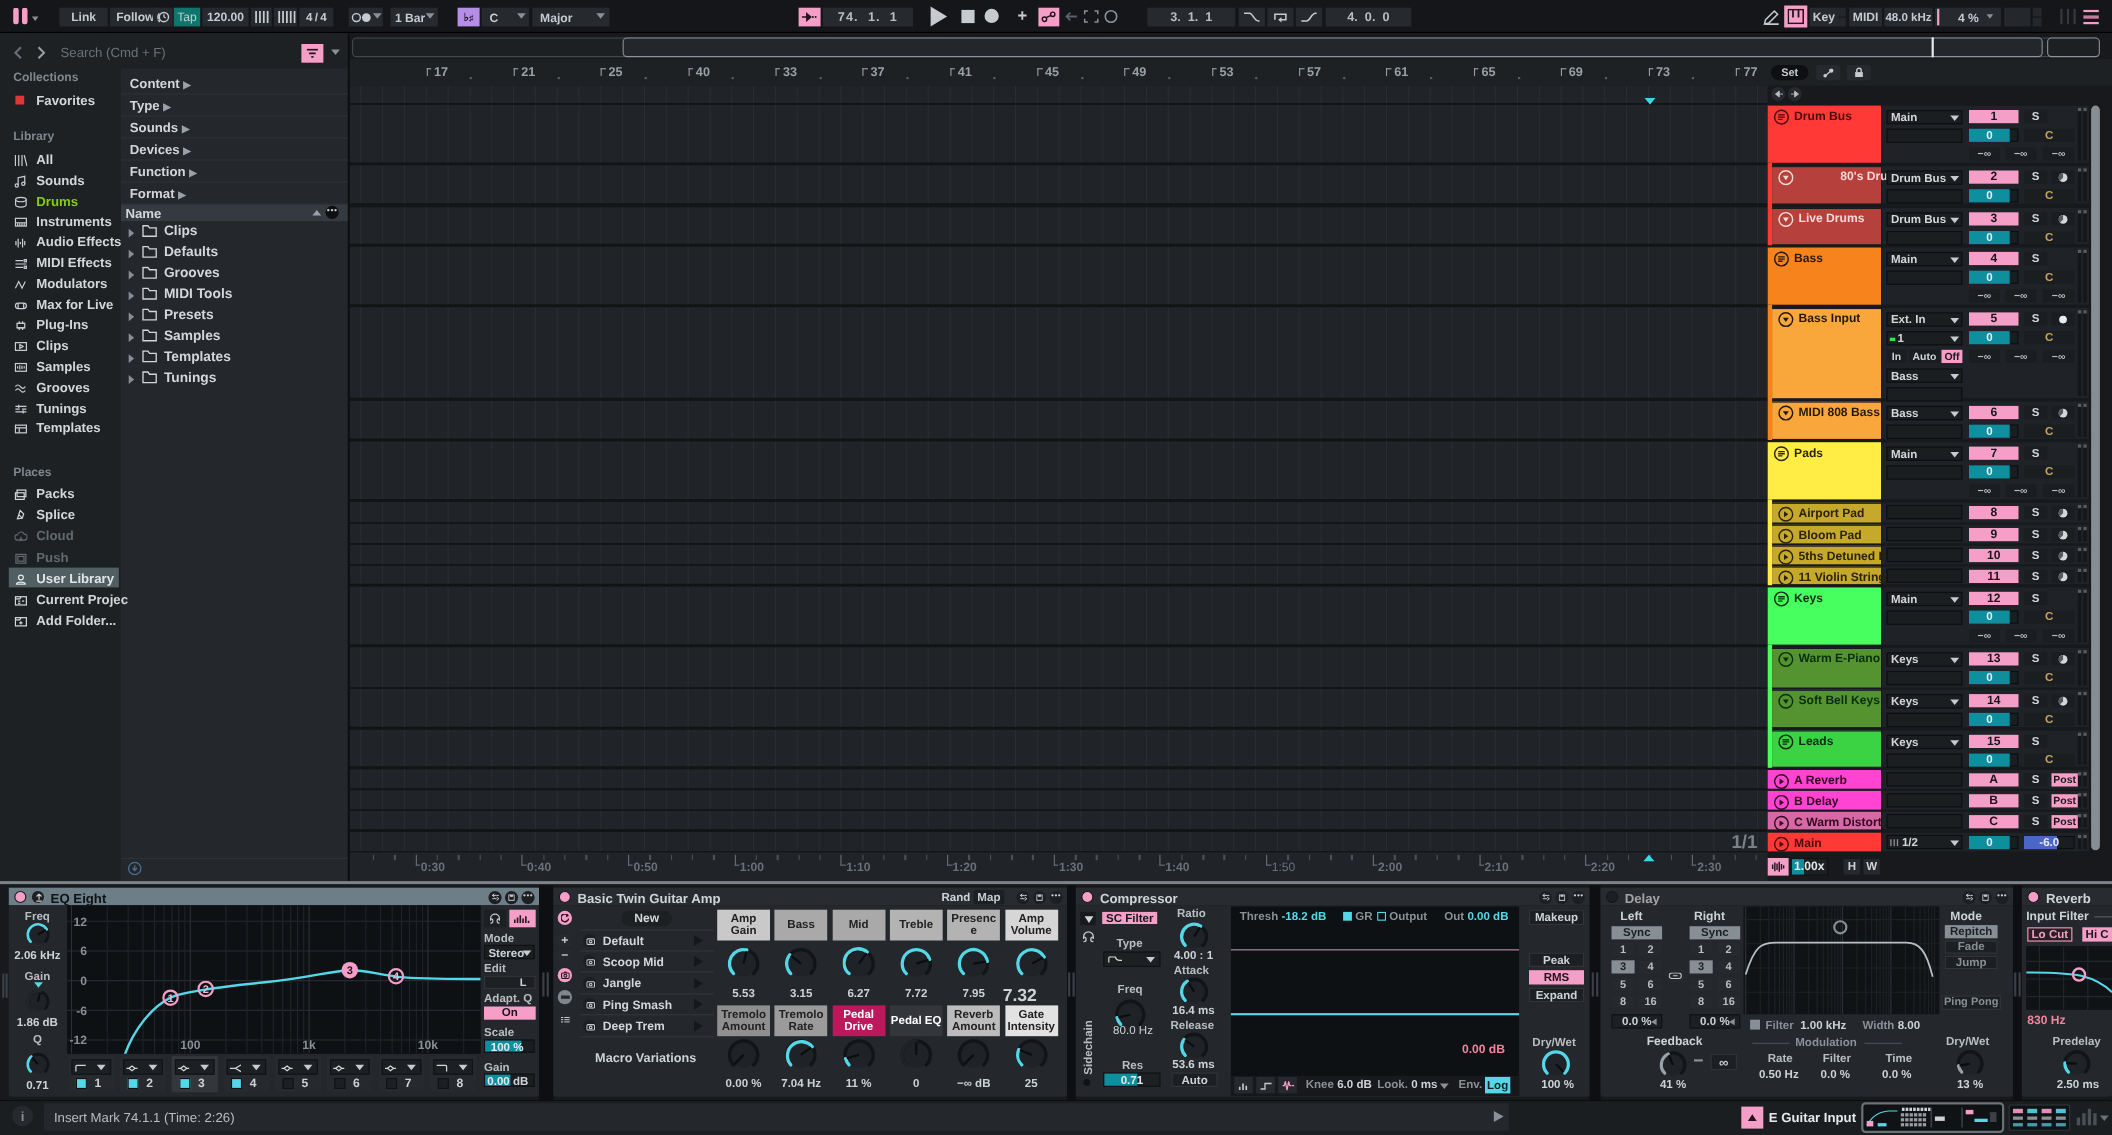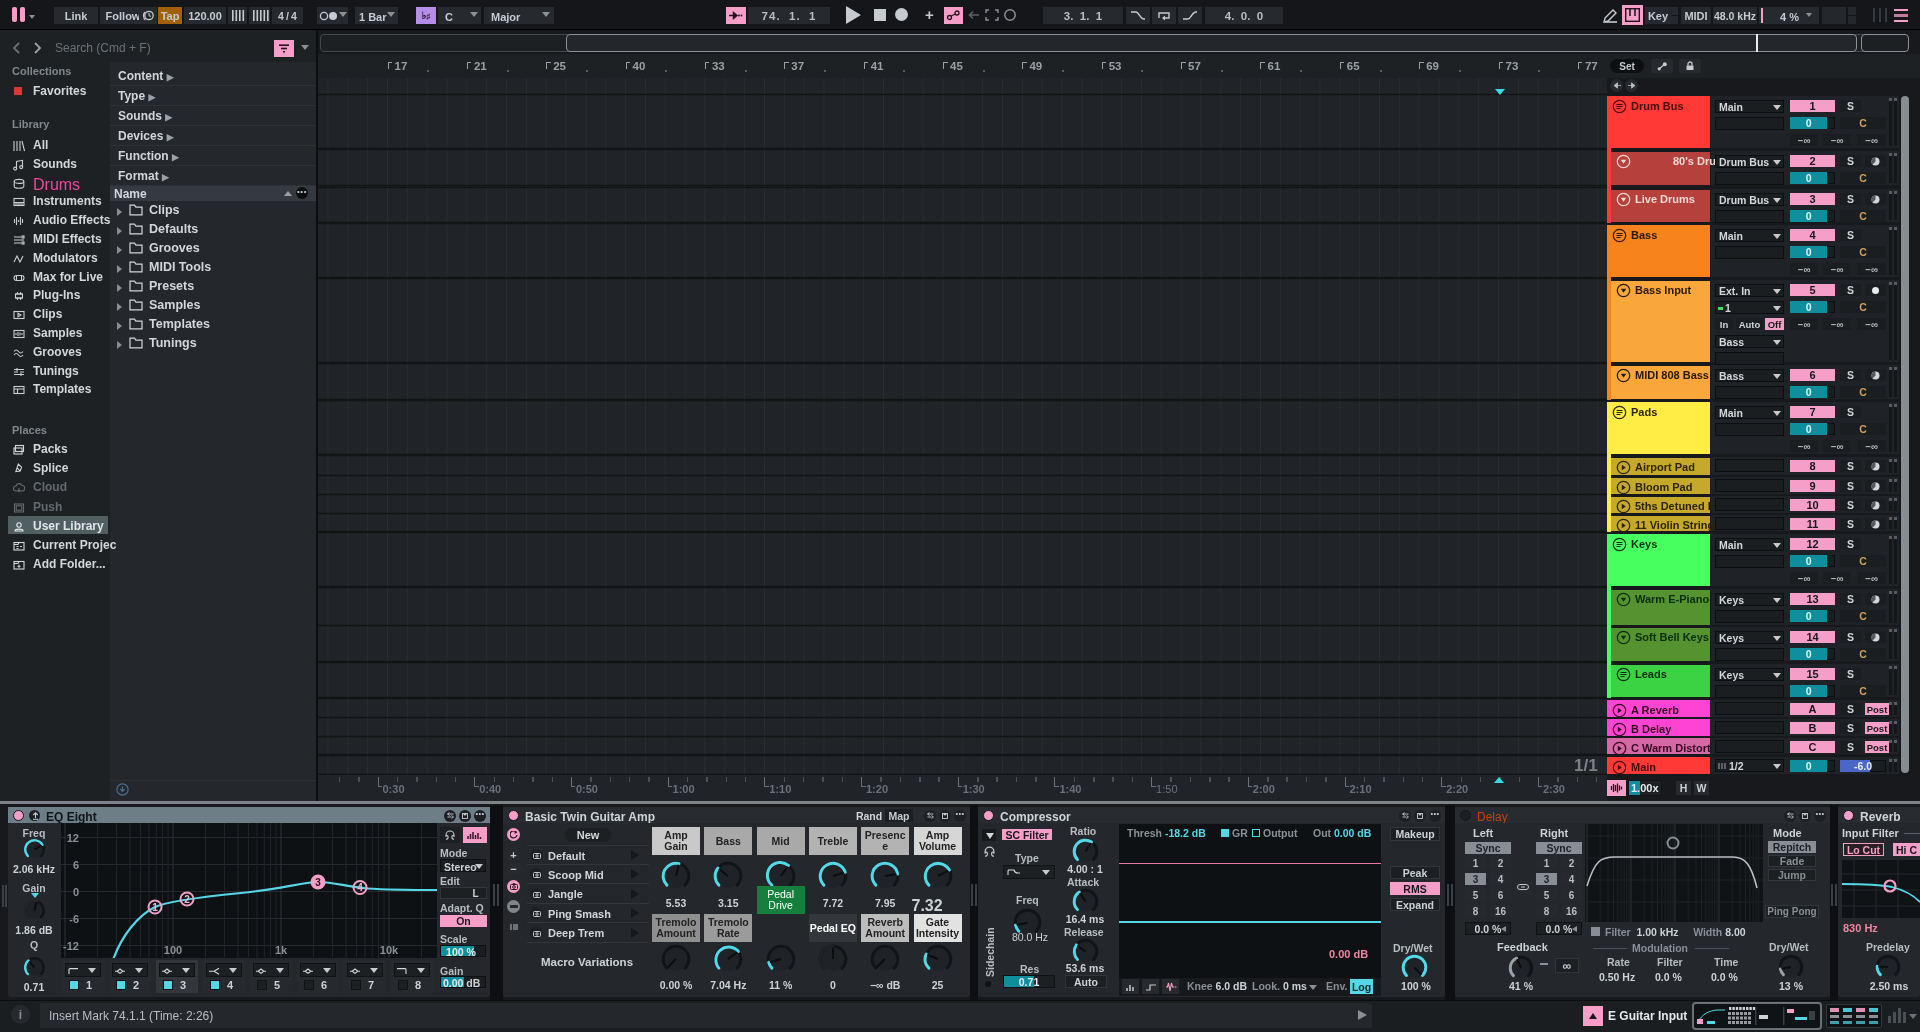--- a/index.html
+++ b/index.html
@@ -20,21 +20,21 @@
     <span>Follow</span>
   </div>
 <div class="ab" style="left:139px;top:7px;width:18px;height:17px;background:#262a2f"></div>
 <svg class="ab" style="left:141px;top:9px" width="15" height="13" viewBox="0 0 15 13">
     <circle cx="8" cy="6.5" r="4.2" fill="none" stroke="#c6cbd0" stroke-width="1.3"></circle>
     <line x1="8" y1="6.5" x2="8" y2="4" stroke="#c6cbd0" stroke-width="1.1"></line>
     <line x1="8" y1="6.5" x2="9.8" y2="7.4" stroke="#c6cbd0" stroke-width="1.1"></line>
     <path d="M3.8 3.2 A5.3 5.3 0 0 0 3 8.8" fill="none" stroke="#c6cbd0" stroke-width="1.2"></path>
     <path d="M2 9.8 l2.4 -1.2 0 2.8 z" fill="#c6cbd0"></path>
   </svg>
-<div class="ab fx" style="left:158px;top:7px;width:24px;height:17px;background:#a16207;color:#c6cbd0;font-size:11px;font-weight:bold">
+<div class="ab fx" style="left:158px;top:7px;width:24px;height:17px;background:#0f766e;color:#c6cbd0;font-size:11px;font-weight:normal">
     <span>Tap</span>
   </div>
 <div class="ab fx" style="left:184px;top:7px;width:42px;height:17px;background:#262a2f;color:#c6cbd0;font-size:11px;font-weight:bold">
     <span>120.00</span>
   </div>
 <div class="ab" style="left:228px;top:7px;width:19px;height:17px;background:#262a2f"></div>
 <div class="ab" style="left:249px;top:7px;width:21px;height:17px;background:#262a2f"></div>
 <svg class="ab" style="left:231px;top:10px" width="14" height="11" viewBox="0 0 14 11">
     <rect x="1" y="0" width="1.6" height="11" fill="#c6cbd0"></rect>
     <rect x="4.5" y="0" width="1.6" height="11" fill="#c6cbd0"></rect>
@@ -176,21 +176,21 @@
 <svg class="ab" style="left:13px;top:158.8px" width="12" height="12" viewBox="0 0 12 12" stroke="#c9ced2" stroke-width="1.1" fill="none">
     <path d="M3.5 9.5 V2.5 l6-1.2 V8"></path>
     <circle cx="2.2" cy="9.6" r="1.5"></circle>
     <circle cx="8.2" cy="8.1" r="1.5"></circle>
   </svg>
 <div class="ab" style="left:33px;top:156.8px;font-size:12px;font-weight:bold;color:#d3d7da">Sounds</div>
 <svg class="ab" style="left:13px;top:177.60000000000002px" width="12" height="12" viewBox="0 0 12 12" stroke="#c9ced2" stroke-width="1.1" fill="none">
     <ellipse cx="6" cy="3.4" rx="4.8" ry="2"></ellipse>
     <path d="M1.2 3.4 V8.2 c0 1.1 2.1 2 4.8 2 s4.8 -.9 4.8 -2 V3.4"></path>
   </svg>
-<div class="ab" style="left:33px;top:175.60000000000002px;font-size:16px;font-weight:normal;color:#ec4899">Drums</div>
+<div class="ab" style="left:33px;top:175.60000000000002px;font-size:12px;font-weight:bold;color:#84cc16">Drums</div>
 <svg class="ab" style="left:13px;top:196.40000000000003px" width="12" height="12" viewBox="0 0 12 12" stroke="#c9ced2" stroke-width="1.1" fill="none">
     <rect x="1" y="2.5" width="10" height="7"></rect>
     <path d="M3 6.5 v3 M5 6.5 v3 M7 6.5 v3 M9 6.5 v3 M1 6.5 h10"></path>
   </svg>
 <div class="ab" style="left:33px;top:194.40000000000003px;font-size:12px;font-weight:bold;color:#d3d7da">Instruments</div>
 <svg class="ab" style="left:13px;top:215.20000000000005px" width="12" height="12" viewBox="0 0 12 12" stroke="#c9ced2" stroke-width="1.1" fill="none">
     <path d="M1.5 4 v4 M3.5 2 v8 M5.5 5 v2 M7.5 2 v8 M9.5 4 v4"></path>
   </svg>
 <div class="ab" style="left:33px;top:213.20000000000005px;font-size:12px;font-weight:bold;color:#d3d7da">Audio Effects</div>
 <svg class="ab" style="left:13px;top:234.00000000000006px" width="12" height="12" viewBox="0 0 12 12" stroke="#c9ced2" stroke-width="1.1" fill="none">
@@ -1573,21 +1573,21 @@
 <div class="ab fx" style="left:704.3px;top:914px;width:48px;height:28px;background:#9b9b9b;color:#222;font-size:10.5px;font-weight:bold;text-align:center;line-height:11px">
     <span>Tremolo<br>Rate</span>
   </div>
 <svg class="ab" style="left:713.3px;top:944px" width="30" height="30" viewBox="0 0 30 30">
     <circle cx="15.0" cy="15.0" r="11.8" fill="#1f2327"></circle>
     <path d="M5.9 24.1 A12.8 12.8 0 1 1 24.1 24.1" stroke="#121417" stroke-width="3" fill="none" stroke-linecap="round"></path>
     <path d="M5.9 24.1 A12.8 12.8 0 1 1 25.4 7.5" stroke="#54d8e8" stroke-width="3" fill="none" stroke-linecap="round"></path>
     <line x1="15.0" y1="15.0" x2="24.4" y2="8.2" stroke="#0b0d0f" stroke-width="2"></line>
   </svg>
 <div class="ab" style="left:702.3px;top:979px;width:52px;text-align:center;font-size:10.5px;font-weight:bold;color:#cdd2d6">7.04 Hz</div>
-<div class="ab fx" style="left:756.6px;top:886px;width:48px;height:28px;background:#15803d;color:#fff;font-size:10.5px;font-weight:normal;text-align:center;line-height:11px">
+<div class="ab fx" style="left:756.6px;top:914px;width:48px;height:28px;background:#be185d;color:#fff;font-size:10.5px;font-weight:bold;text-align:center;line-height:11px">
     <span>Pedal<br>Drive</span>
   </div>
 <svg class="ab" style="left:765.6px;top:944px" width="30" height="30" viewBox="0 0 30 30">
     <circle cx="15.0" cy="15.0" r="11.8" fill="#1f2327"></circle>
     <path d="M5.9 24.1 A12.8 12.8 0 1 1 24.1 24.1" stroke="#121417" stroke-width="3" fill="none" stroke-linecap="round"></path>
     <path d="M5.9 24.1 A12.8 12.8 0 0 1 2.7 18.4" stroke="#54d8e8" stroke-width="3" fill="none" stroke-linecap="round"></path>
     <line x1="15.0" y1="15.0" x2="3.8" y2="18.1" stroke="#0b0d0f" stroke-width="2"></line>
   </svg>
 <div class="ab" style="left:754.6px;top:979px;width:52px;text-align:center;font-size:10.5px;font-weight:bold;color:#cdd2d6">11 %</div>
 <div class="ab fx" style="left:808.9px;top:914px;width:48px;height:28px;background:#33373b;color:#fff;font-size:10.5px;font-weight:bold;text-align:center;line-height:11px">
@@ -1734,21 +1734,21 @@
 <div class="ab" style="left:1393px;top:942px;font-size:10.5px;font-weight:bold;color:#b9bec3">Dry/Wet</div>
 <svg class="ab" style="left:1401px;top:954px" width="27" height="27" viewBox="0 0 27 27">
     <circle cx="13.5" cy="13.5" r="10.3" fill="#1f2327"></circle>
     <path d="M5.5 21.5 A11.3 11.3 0 1 1 21.5 21.5" stroke="#121417" stroke-width="3" fill="none" stroke-linecap="round"></path>
     <path d="M5.5 21.5 A11.3 11.3 0 1 1 21.5 21.5" stroke="#54d8e8" stroke-width="3" fill="none" stroke-linecap="round"></path>
     <line x1="13.5" y1="13.5" x2="20.6" y2="20.6" stroke="#0b0d0f" stroke-width="2"></line>
   </svg>
 <div class="ab" style="left:1388px;top:980px;width:56px;text-align:center;font-size:10.5px;font-weight:bold;color:#cdd2d6">100 %</div>
 <div class="ab" style="left:1455px;top:807px;width:375px;height:16px;background:#282c31"></div>
 <div class="ab" style="left:1460px;top:809.5px;width:11px;height:11px;border-radius:50%;background:#1d2023;border:1px solid #15181a"></div>
-<div class="ab" style="left:1477px;top:810px;font-size:12px;font-weight:normal;color:#c2410c">Delay</div>
+<div class="ab" style="left:1477px;top:810px;font-size:12px;font-weight:bold;color:#a3a3a3">Delay</div>
 <div class="ab" style="left:1814px;top:809.5px;width:12px;height:12px;border-radius:50%;background:#1d2023"></div>
 <div class="ab" style="left:1815.5px;top:808.5px;font-size:7.5px;color:#c6cbd0;letter-spacing:.4px">•••</div>
 <div class="ab" style="left:1799px;top:809.5px;width:12px;height:12px;border-radius:50%;background:#1d2023"></div>
 <svg class="ab" style="left:1802px;top:812.5px" width="6" height="6" viewBox="0 0 6 6">
     <rect x="0.5" y="0.5" width="5" height="5" fill="none" stroke="#c6cbd0" stroke-width="0.9"></rect>
     <rect x="1.7" y="0.5" width="2.6" height="1.8" fill="#c6cbd0"></rect>
   </svg>
 <div class="ab" style="left:1784px;top:809.5px;width:12px;height:12px;border-radius:50%;background:#1d2023"></div>
 <svg class="ab" style="left:1786.5px;top:812px" width="7" height="7" viewBox="0 0 7 7">
     <path d="M0.5 2 h4 M6.5 2 l-2 0 M2.5 0.5 l-2 1.5 2 1.5 M0.5 5 h4 M4.5 3.5 l2 1.5 -2 1.5" stroke="#c6cbd0" stroke-width="0.9" fill="none"></path>

